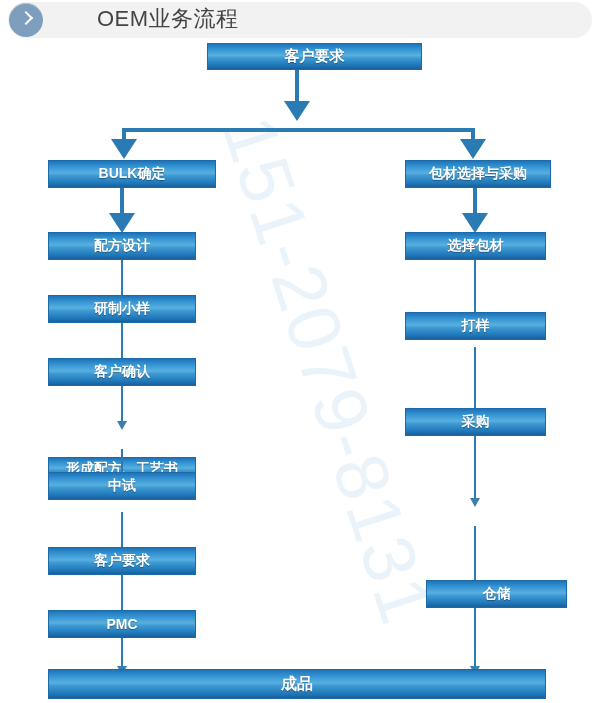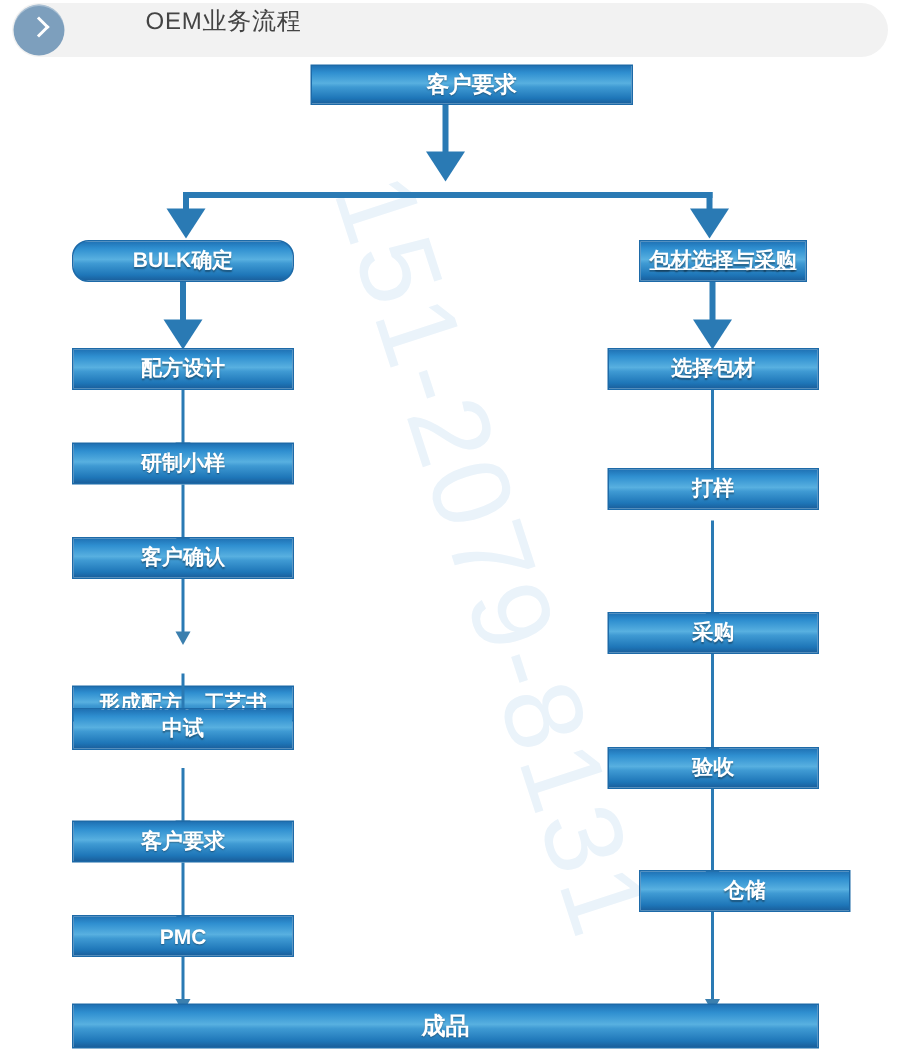--- a/index.html
+++ b/index.html
@@ -23,21 +23,21 @@
     background:#7d9fbd;
     box-shadow:inset 0 1px 0 rgba(255,255,255,.35);
   }
   #collapse-toggle .chev{
     position:absolute;left:12px;top:10px;width:8px;height:8px;
     border-top:2px solid #ffffff;border-right:2px solid #ffffff;
     transform:rotate(45deg);
   }
   #page-title{
     position:absolute;left:97px;top:4px;
-    font-size:16px;color:#444444;letter-spacing:.5px;
+    font-size:22px;color:#444444;letter-spacing:.5px;
     white-space:nowrap;
   }
 
   
   #flow-canvas{
     position:absolute;left:0;top:40px;width:600px;height:663px;
   }
 
   
   #watermark{
@@ -125,21 +125,21 @@
   <div class="arrow-big" style="left:284px;top:61px;"></div>
 
   <div class="hline" style="left:122px;top:88px;width:353px;height:4px;"></div>
 
   <div class="vline" style="left:122px;top:88px;width:4px;height:13px;"></div>
   <div class="arrow-big" style="left:111px;top:99px;"></div>
 
   <div class="vline" style="left:471px;top:88px;width:4px;height:13px;"></div>
   <div class="arrow-big" style="left:460px;top:99px;"></div>
 
-  <div class="node small" style="left:48px;top:120px;width:148px;height:28px;border-radius:11px;">
+  <div class="node small" style="left:48px;top:120px;width:168px;height:28px;">
     <span>BULK确定</span>
   </div>
   <div class="vline" style="left:120px;top:148px;width:4px;height:28px;"></div>
   <div class="arrow-big" style="left:109px;top:173px;"></div>
 
   <div class="node small" style="left:48px;top:192px;width:148px;height:28px;">
     <span>配方设计</span>
   </div>
   <div class="vline" style="left:121px;top:220px;width:2px;height:40px;"></div>
   <div class="arrow-sm" style="left:117px;top:255px;"></div>
@@ -173,21 +173,21 @@
   </div>
   <div class="vline" style="left:121px;top:535px;width:2px;height:40px;"></div>
   <div class="arrow-sm" style="left:117px;top:570px;"></div>
 
   <div class="node small" style="left:48px;top:570px;width:148px;height:28px;">
     <span>PMC</span>
   </div>
   <div class="vline" style="left:121px;top:598px;width:2px;height:33px;"></div>
   <div class="arrow-sm" style="left:117px;top:626px;"></div>
 
-  <div class="node small" style="left:426px;top:120px;width:112px;height:28px;text-decoration:underline;">
+  <div class="node small" style="left:405px;top:120px;width:146px;height:28px;">
     <span>包材选择与采购</span>
   </div>
   <div class="vline" style="left:473px;top:148px;width:4px;height:28px;"></div>
   <div class="arrow-big" style="left:462px;top:173px;"></div>
 
   <div class="node small" style="left:405px;top:192px;width:141px;height:28px;">
     <span>选择包材</span>
   </div>
   <div class="vline" style="left:474px;top:220px;width:2px;height:65px;"></div>
   <div class="arrow-sm" style="left:470px;top:279px;"></div>
@@ -197,23 +197,20 @@
   </div>
   <div class="vline" style="left:474px;top:307px;width:2px;height:68px;"></div>
   <div class="arrow-sm" style="left:470px;top:368px;"></div>
 
   <div class="node small" style="left:405px;top:368px;width:141px;height:28px;">
     <span>采购</span>
   </div>
   <div class="vline" style="left:474px;top:396px;width:2px;height:69px;"></div>
   <div class="arrow-sm" style="left:470px;top:458px;"></div>
 
-  <div class="node small" style="left:405px;top:458px;width:141px;height:28px;">
-    <span>验收</span>
-  </div>
   <div class="vline" style="left:474px;top:486px;width:2px;height:61px;"></div>
   <div class="arrow-sm" style="left:470px;top:540px;"></div>
 
   <div class="node small" style="left:405px;top:540px;width:141px;height:28px;margin-left:21px;">
     <span>仓储</span>
   </div>
   <div class="vline" style="left:474px;top:568px;width:2px;height:63px;"></div>
   <div class="arrow-sm" style="left:470px;top:626px;"></div>
 
   <div class="node wide" style="left:48px;top:629px;width:498px;height:30px;">

